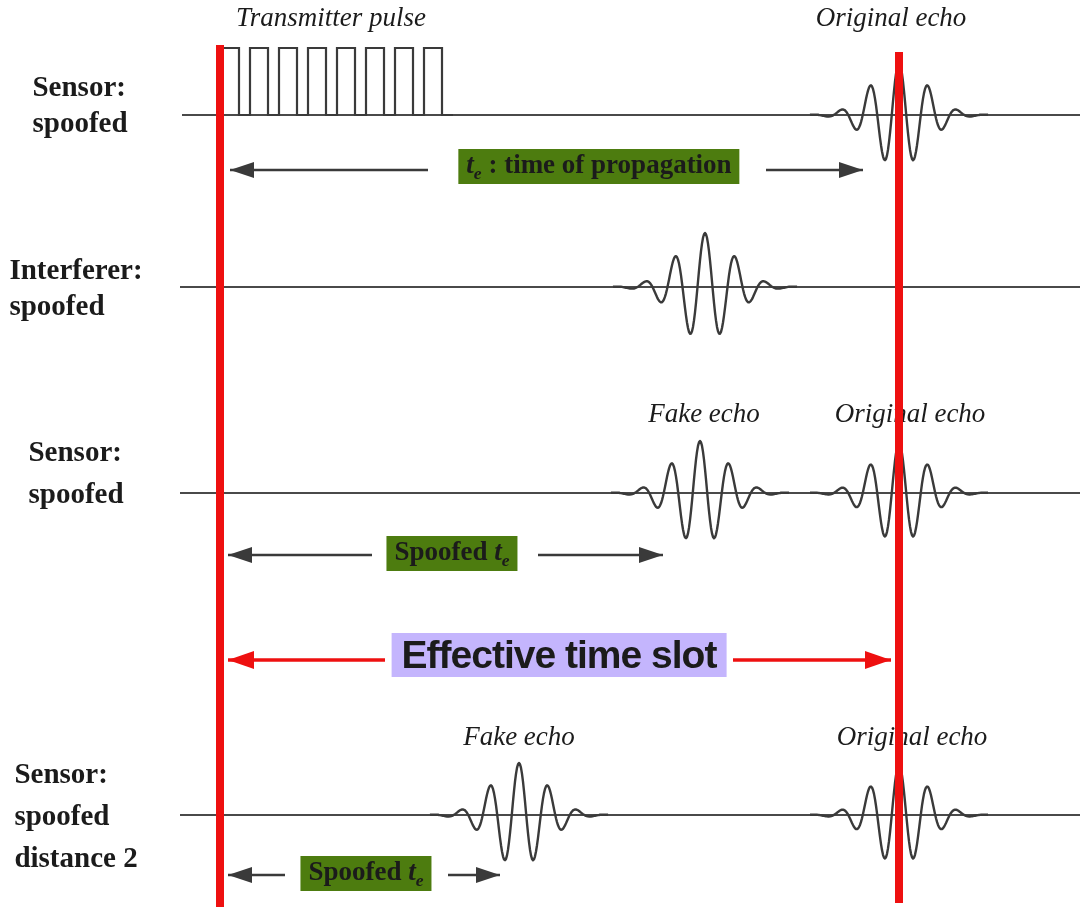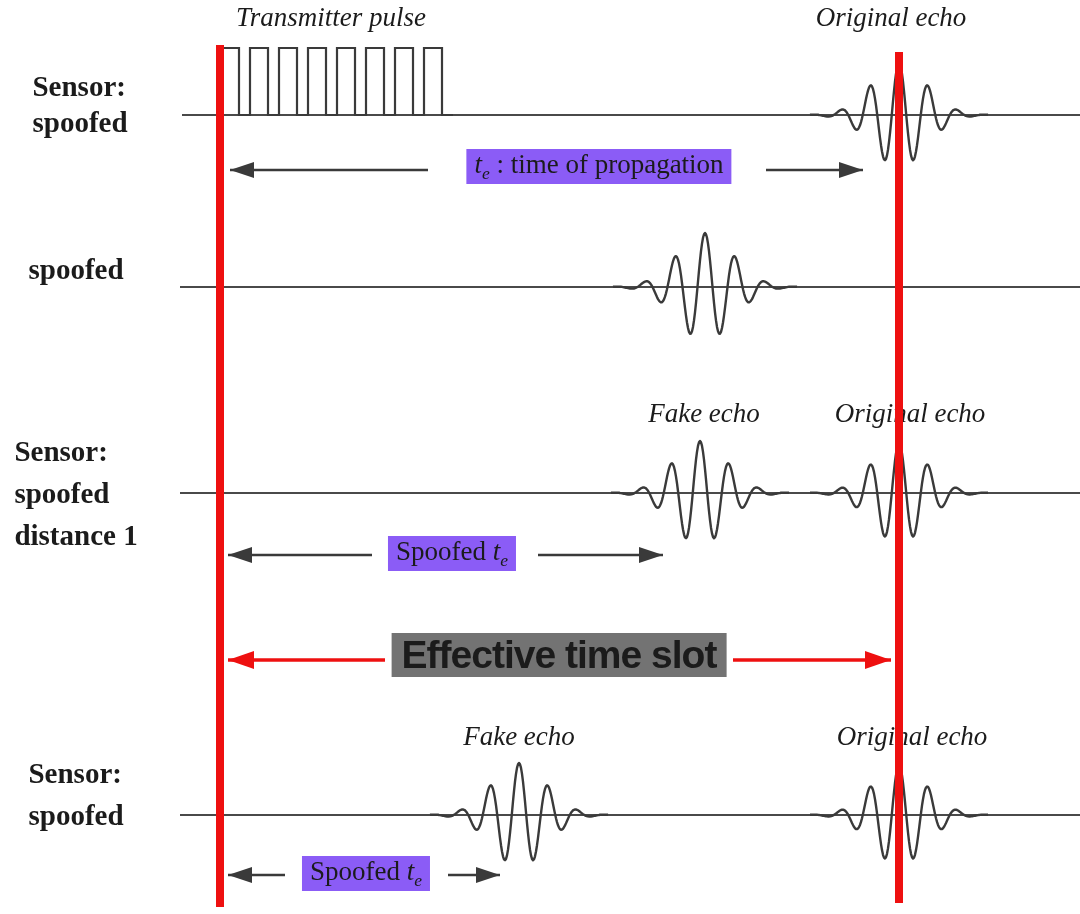--- a/index.html
+++ b/index.html
@@ -5,26 +5,26 @@
   html,body { margin:0; padding:0; background:#ffffff; }
   .stage {
     position:relative; width:1080px; height:914px; background:#ffffff;
     font-family:"Liberation Serif", serif; overflow:hidden;
   }
   .txt { position:absolute; transform:translateX(-50%); white-space:nowrap; color:#1b1b1b; z-index:1; }
   .sig-label { font-style:italic; font-size:27px; }
   .row-label { font-weight:bold; font-size:29px; text-align:left; }
   .lh2 { line-height:36px; }
   .lh3 { line-height:42px; }
-  .te { font-size:27px; z-index:6; background:#8b5cf6; padding:0 8px; }
+  .te { font-size:27px; z-index:6; background:#4d7c0f; padding:0 8px;font-weight:bold; }
   .math-t { font-style:italic; }
   .math-sub { font-style:italic; font-size:0.65em; }
   .effective {
     font-family:"Liberation Sans", sans-serif; font-weight:bold; font-size:39px;
-    letter-spacing:-1px; z-index:6; background:#737373; padding:0 10px;
+    letter-spacing:-1px; z-index:6; background:#c4b5fd; padding:0 10px;
   }
   #diagram-svg {
     position:absolute; left:0; top:0; width:1080px; height:914px;
     z-index:5; pointer-events:none;
   }
 </style>
 </head>
 <body>
 
 <div class="stage">
@@ -32,37 +32,38 @@
   <div class="txt sig-label" style="left:331px; top:2px;">Transmitter pulse</div>
   <div class="txt sig-label" style="left:891px; top:2px;">Original echo</div>
 
   <div class="txt row-label lh2" style="left:80px; top:68px;">
     <div>Sensor:</div>
     <div>spoofed</div>
   </div>
   <div class="txt te" style="left:599px; top:149px;"><span class="math-t">t</span><sub class="math-sub">e</sub><span> : time of propagation</span></div>
 
   <div class="txt row-label lh2" style="left:76px; top:251px;">
+    <div>Interferer:</div>
     <div>spoofed</div>
   </div>
 
   <div class="txt row-label lh3" style="left:76px; top:430px;">
     <div>Sensor:</div>
     <div>spoofed</div>
-    <div>distance 1</div>
   </div>
   <div class="txt sig-label" style="left:704px; top:398px;">Fake echo</div>
   <div class="txt sig-label" style="left:910px; top:398px;">Original echo</div>
   <div class="txt te" style="left:452px; top:536px;"><span>Spoofed </span><span class="math-t">t</span><sub class="math-sub">e</sub></div>
 
   <div class="txt effective" style="left:559px; top:633px;">Effective time slot</div>
 
   <div class="txt row-label lh3" style="left:76px; top:752px;">
     <div>Sensor:</div>
     <div>spoofed</div>
+    <div>distance 2</div>
   </div>
   <div class="txt sig-label" style="left:519px; top:721px;">Fake echo</div>
   <div class="txt sig-label" style="left:912px; top:721px;">Original echo</div>
   <div class="txt te" style="left:366px; top:856px;"><span>Spoofed </span><span class="math-t">t</span><sub class="math-sub">e</sub></div>
 
   <svg id="diagram-svg" xmlns="http://www.w3.org/2000/svg" viewBox="0 0 1080 914">
       <line x1="182" y1="115" x2="1080" y2="115" stroke="#4a4a4a" stroke-width="2"></line>
       <line x1="180" y1="287" x2="1080" y2="287" stroke="#4a4a4a" stroke-width="2"></line>
       <line x1="180" y1="493" x2="1080" y2="493" stroke="#4a4a4a" stroke-width="2"></line>
       <line x1="180" y1="815" x2="1080" y2="815" stroke="#4a4a4a" stroke-width="2"></line>

